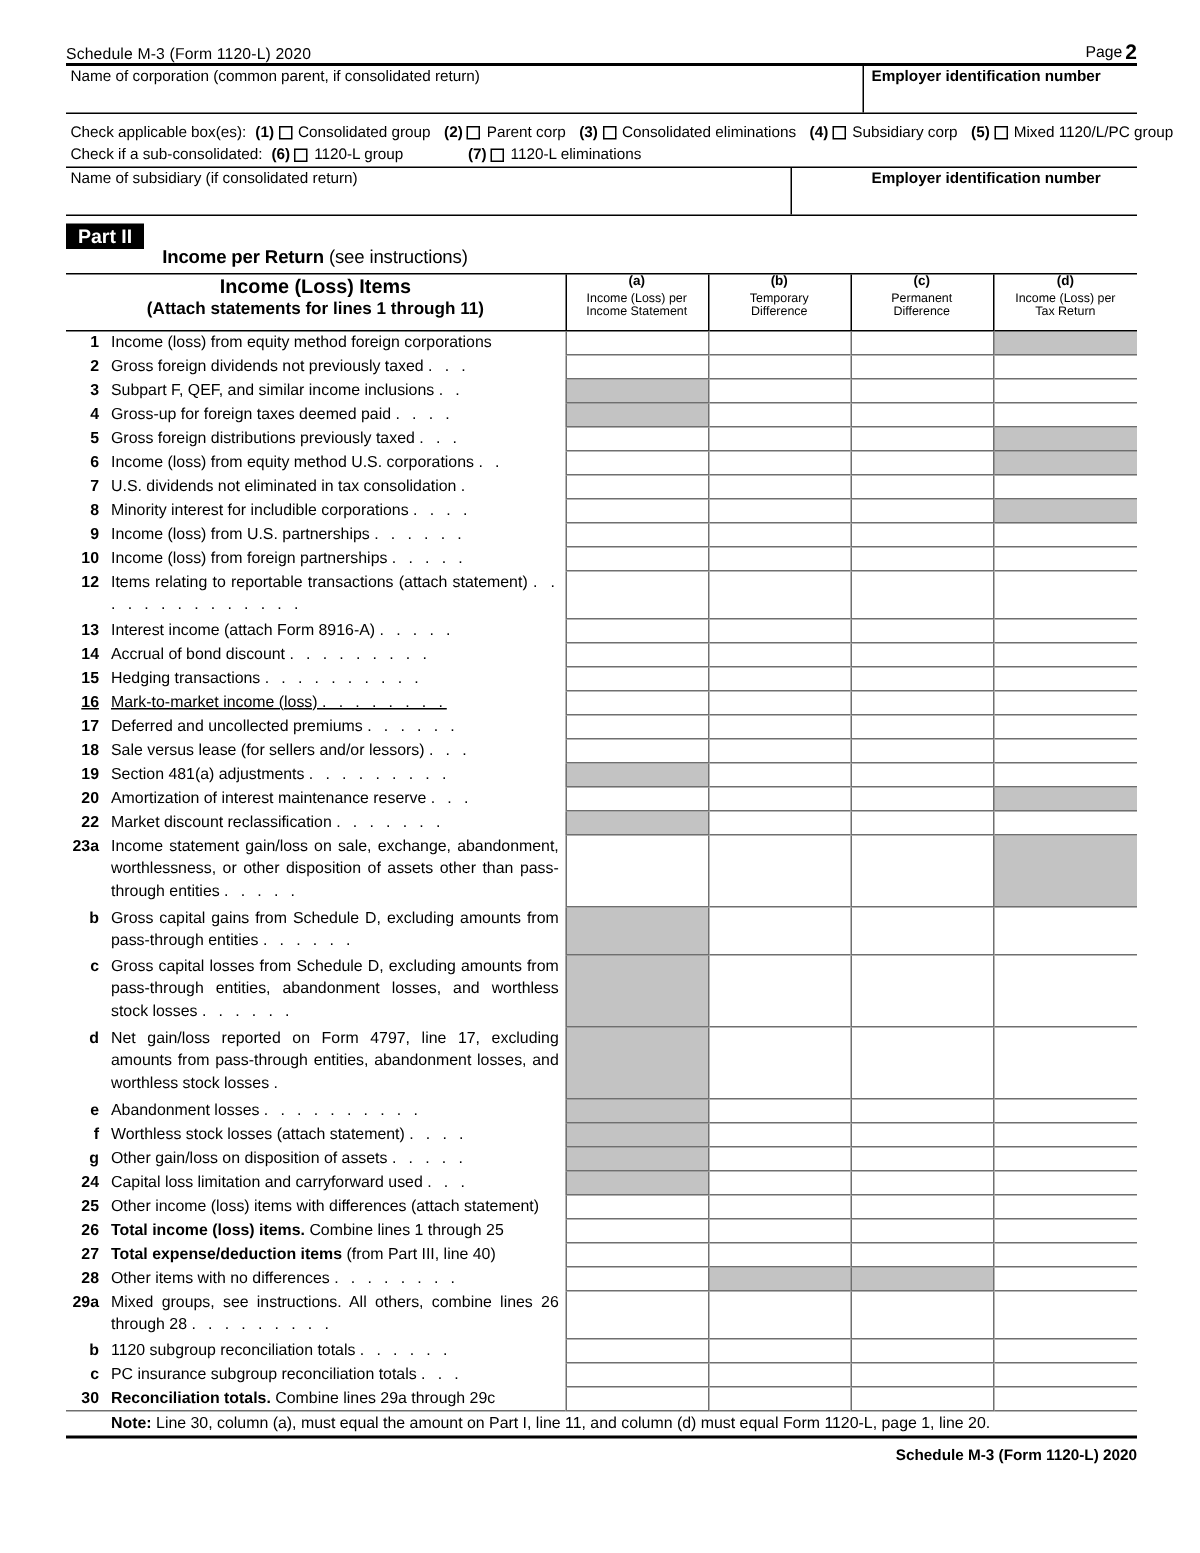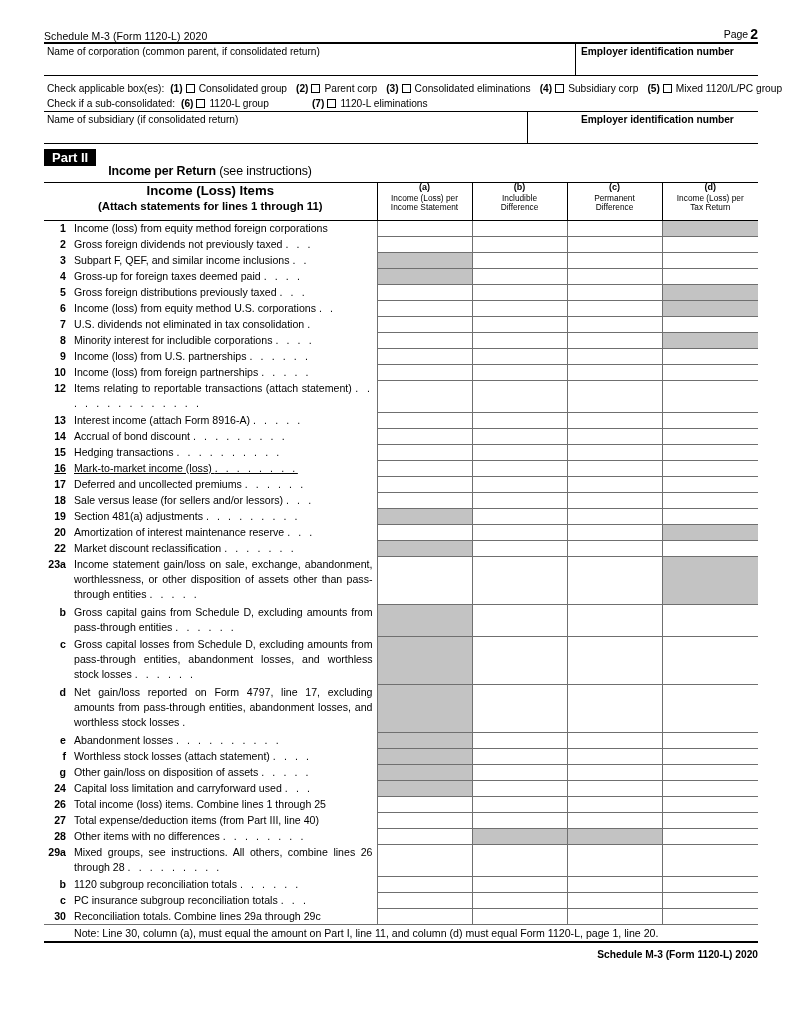--- a/index.html
+++ b/index.html
@@ -130,21 +130,21 @@
   tr.item.firstrow > td { border-top: none; }
 
   .lblwrap { display: flex; }
   .lineno {
     flex: 0 0 30px; text-align: right; padding-right: 8px;
     font-weight: bold; font-size: 10.6px;
   }
   .linetext { flex: 1 1 auto; padding-right: 4px; }
   .linetext.just { text-align: justify; text-align-last: left; }
   .lead { letter-spacing: 2.6px; font-size: 10.6px; }
-  .b { font-weight: normal; }
+  .b { font-weight: bold; }
 
   tr.noterow > td {
     border-top: 1px solid #6f6f6f;
     font-size: 10.6px;
     padding-left: 0;
     height: 16px;
   }
   .notewrap { display:flex; }
   .notewrap .sp { flex: 0 0 30px; }
 
@@ -263,21 +263,21 @@
         <div class="desc-t1">Income (Loss) Items</div>
         <div class="desc-t2">(Attach statements for lines 1 through 11)</div>
       </td>
       <td>
         <span class="letter">(a)</span>
         <span>Income (Loss) per</span><br>
         <span>Income Statement</span>
       </td>
       <td>
         <span class="letter">(b)</span>
-        <span>Includible</span><br>
+        <span>Temporary</span><br>
         <span>Difference</span>
       </td>
       <td>
         <span class="letter">(c)</span>
         <span>Permanent</span><br>
         <span>Difference</span>
       </td>
       <td>
         <span class="letter">(d)</span>
         <span>Income (Loss) per</span><br>
@@ -619,20 +619,32 @@
             </div>
           </td>
           <td class="amt shade"></td>
           <td class="amt"></td>
           <td class="amt"></td>
           <td class="amt"></td>
         </tr>
         <tr class="item">
           <td class="lbl" style="height: 16px;">
             <div class="lblwrap">
+              <span class="lineno">25</span>
+              <span class="linetext">Other income (loss) items with differences (attach statement) </span>
+            </div>
+          </td>
+          <td class="amt"></td>
+          <td class="amt"></td>
+          <td class="amt"></td>
+          <td class="amt"></td>
+        </tr>
+        <tr class="item">
+          <td class="lbl" style="height: 16px;">
+            <div class="lblwrap">
               <span class="lineno">26</span>
               <span class="linetext"><span class="b">Total income (loss) items. </span>Combine lines 1 through 25</span>
             </div>
           </td>
           <td class="amt"></td>
           <td class="amt"></td>
           <td class="amt"></td>
           <td class="amt"></td>
         </tr>
         <tr class="item">

